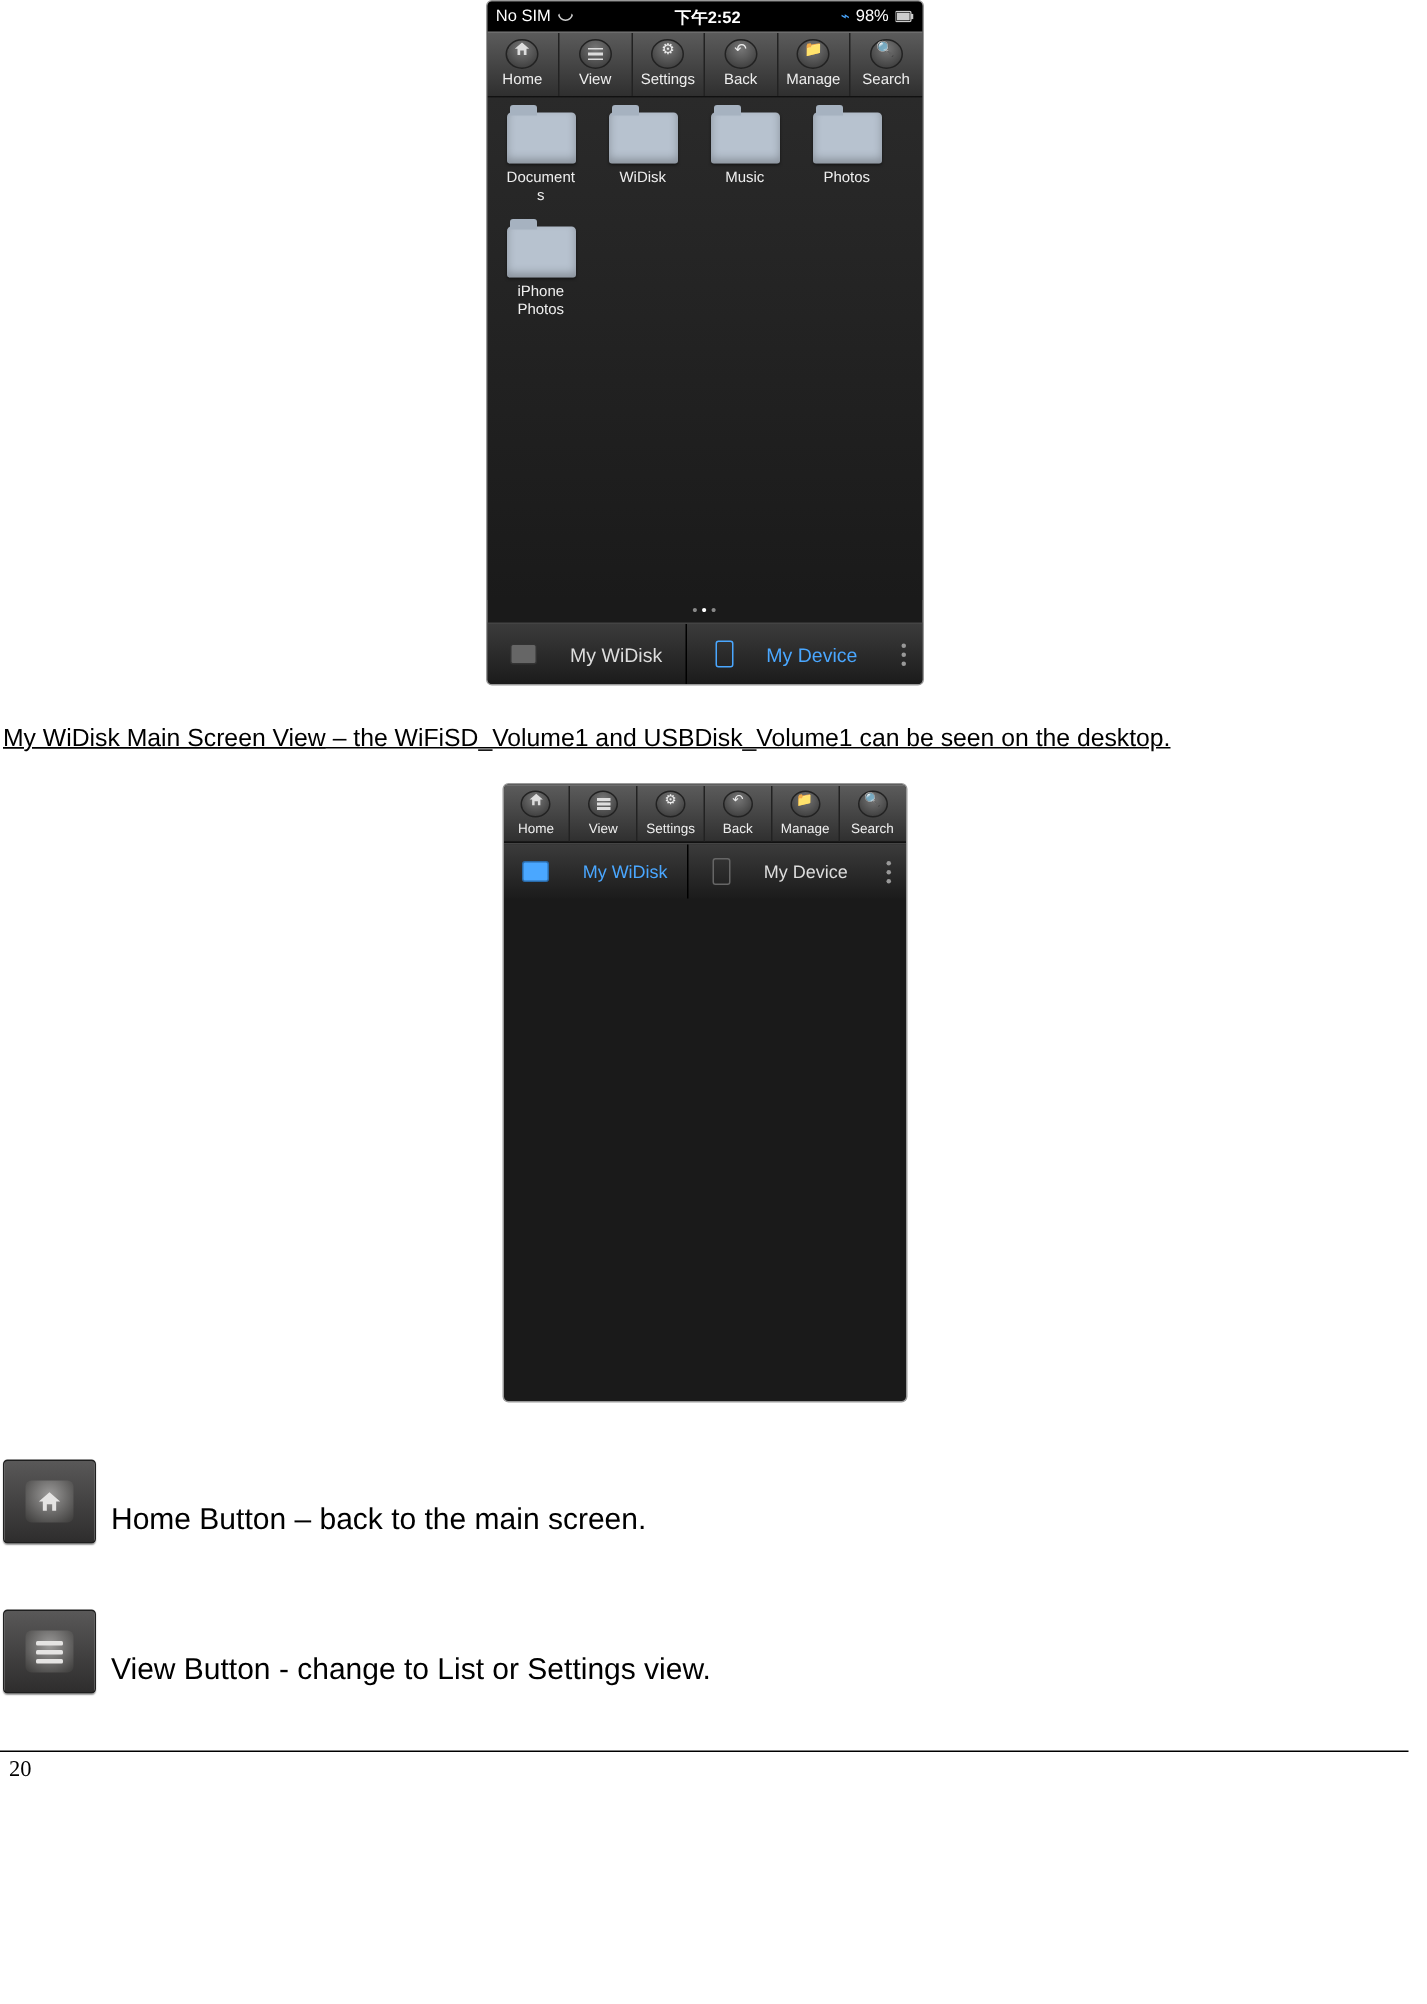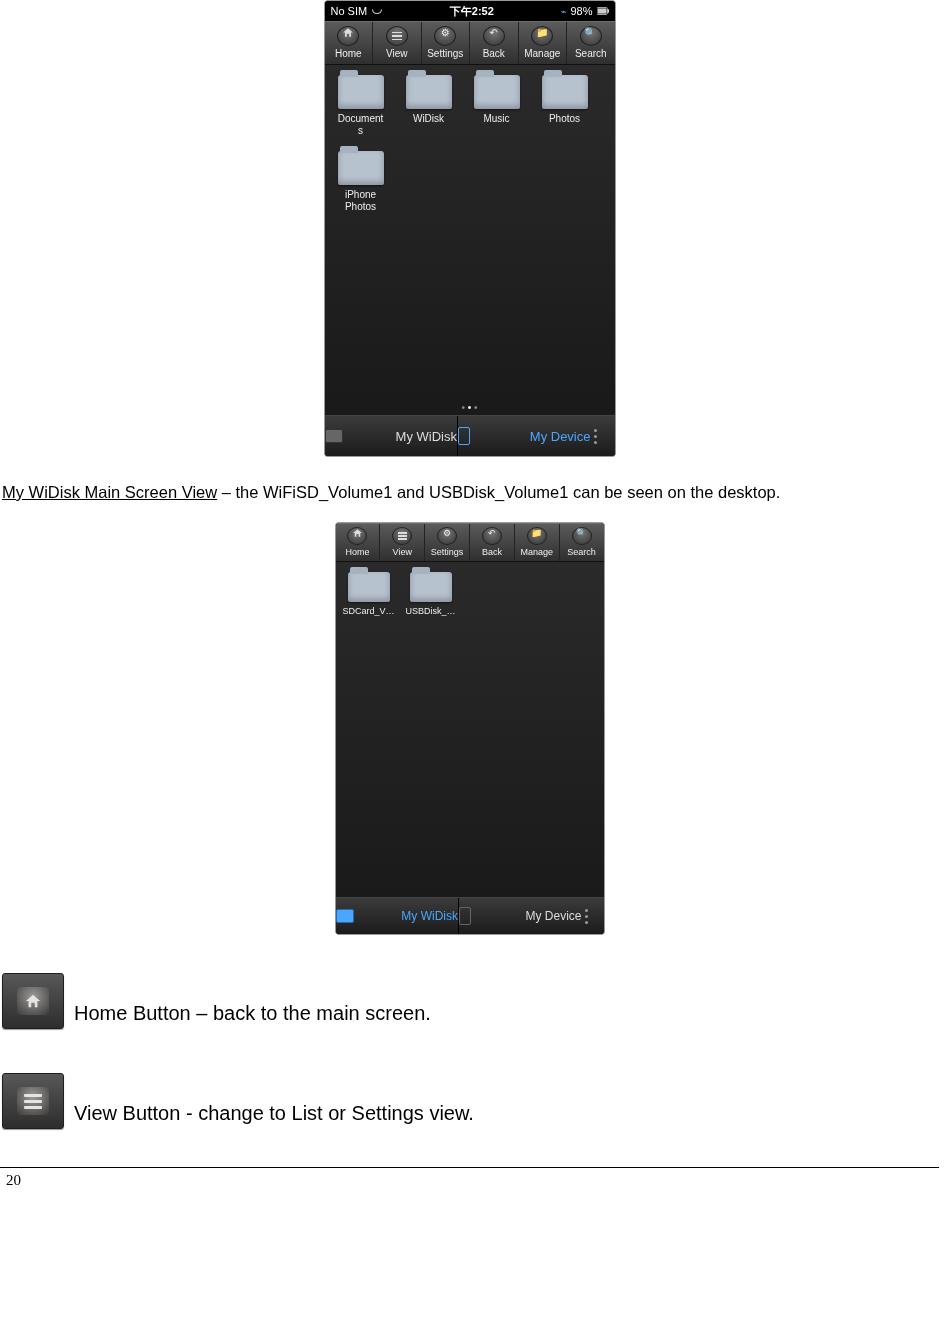--- a/index.html
+++ b/index.html
@@ -103,39 +103,40 @@
   .bottom-tabs {
     display:flex;
     background: linear-gradient(#3b3b3b,#1b1b1b);
     border-top:1px solid #444;
     height:40px;
   }
   .bt-tab {
     flex:1;
     display:flex;
     align-items:center;
-    justify-content:space-between;
+    justify-content:center;
     gap:22px;
     font-size:13px;
     color:#ddd;
   }
   .bt-tab.active { color:#4aa7ff; }
   .bt-dev-icon { width:16px; height:12px; display:inline-block; background:#666; border:1px solid #333; border-radius:2px; }
   .bt-tab.active .bt-dev-icon { background:#4aa7ff; }
   .bt-phone-icon { width:10px; height:16px; display:inline-block; border:1px solid #666; border-radius:2px; }
   .bt-menu-icon { width:10px; display:inline-flex; flex-direction:column; gap:3px; align-items:center; }
   .bt-menu-icon span{ width:3px; height:3px; background:#999; border-radius:50%; display:block; }
 
   .phone-flex { display:flex; flex-direction:column; height:100%; }
 
   
   .caption-line {
     font-size:16.5px;
     margin:26px 0 0 2px;
     white-space:nowrap;
+    text-decoration:underline;
   }
   .caption-line .u { text-decoration: underline; }
   .button-desc-block { margin-top:38px; margin-bottom:38px; }
   .btn-line { display:flex; align-items:flex-end; gap:10px; margin-bottom:44px; margin-left:2px; }
   .btn-line:last-child { margin-bottom:0; }
   .btn-square {
     width:60px; height:54px;
     background: linear-gradient(#595858,#2e2d2d);
     border:1px solid #1f1f1f;
     border-radius:3px;
@@ -305,24 +306,20 @@
           <div class="tb-btn">
               <span class="tb-icon">📁</span>
               <span>Manage</span>
             </div>
           <div class="tb-btn">
               <span class="tb-icon">🔍</span>
               <span>Search</span>
             </div>
         </div>
 
-        <div class="content-area">
-          <div class="folder"><div class="folder-icon"></div><span>SDCard_V…</span></div>
-          <div class="folder"><div class="folder-icon"></div><span>USBDisk_…</span></div>
-        </div>
 
         <div class="bottom-tabs">
           <div class="bt-tab active">
             <span class="bt-dev-icon" style="background:#4aa7ff;border-color:#2a6aa8;"></span>
             <span>My WiDisk</span>
           </div>
           <div style="width:1px;background:#000;"></div>
           <div class="bt-tab">
             <span class="bt-phone-icon"></span>
             <span>My Device</span>

